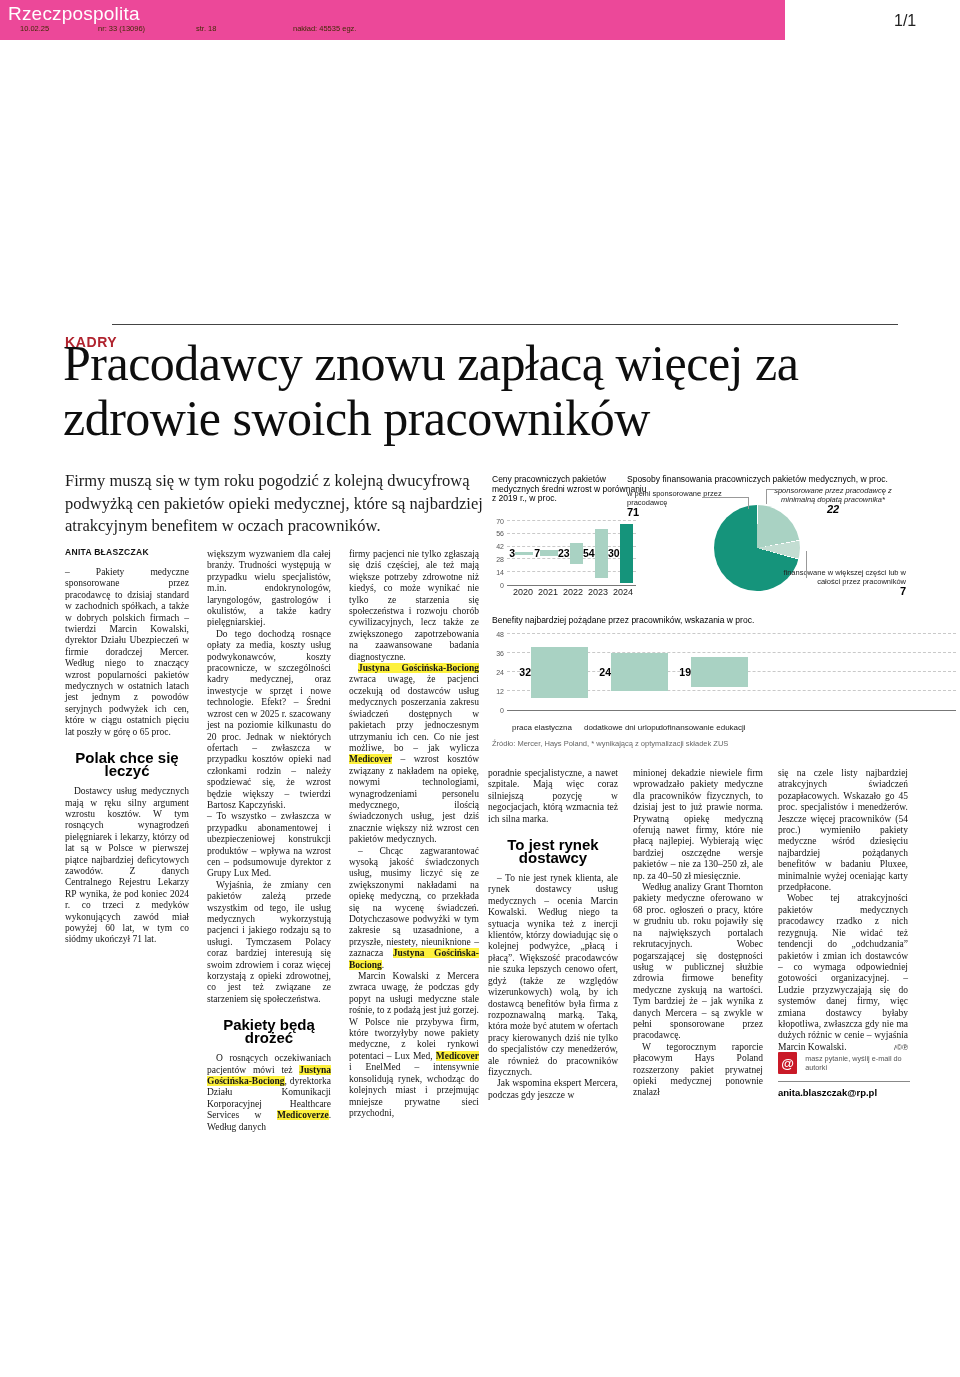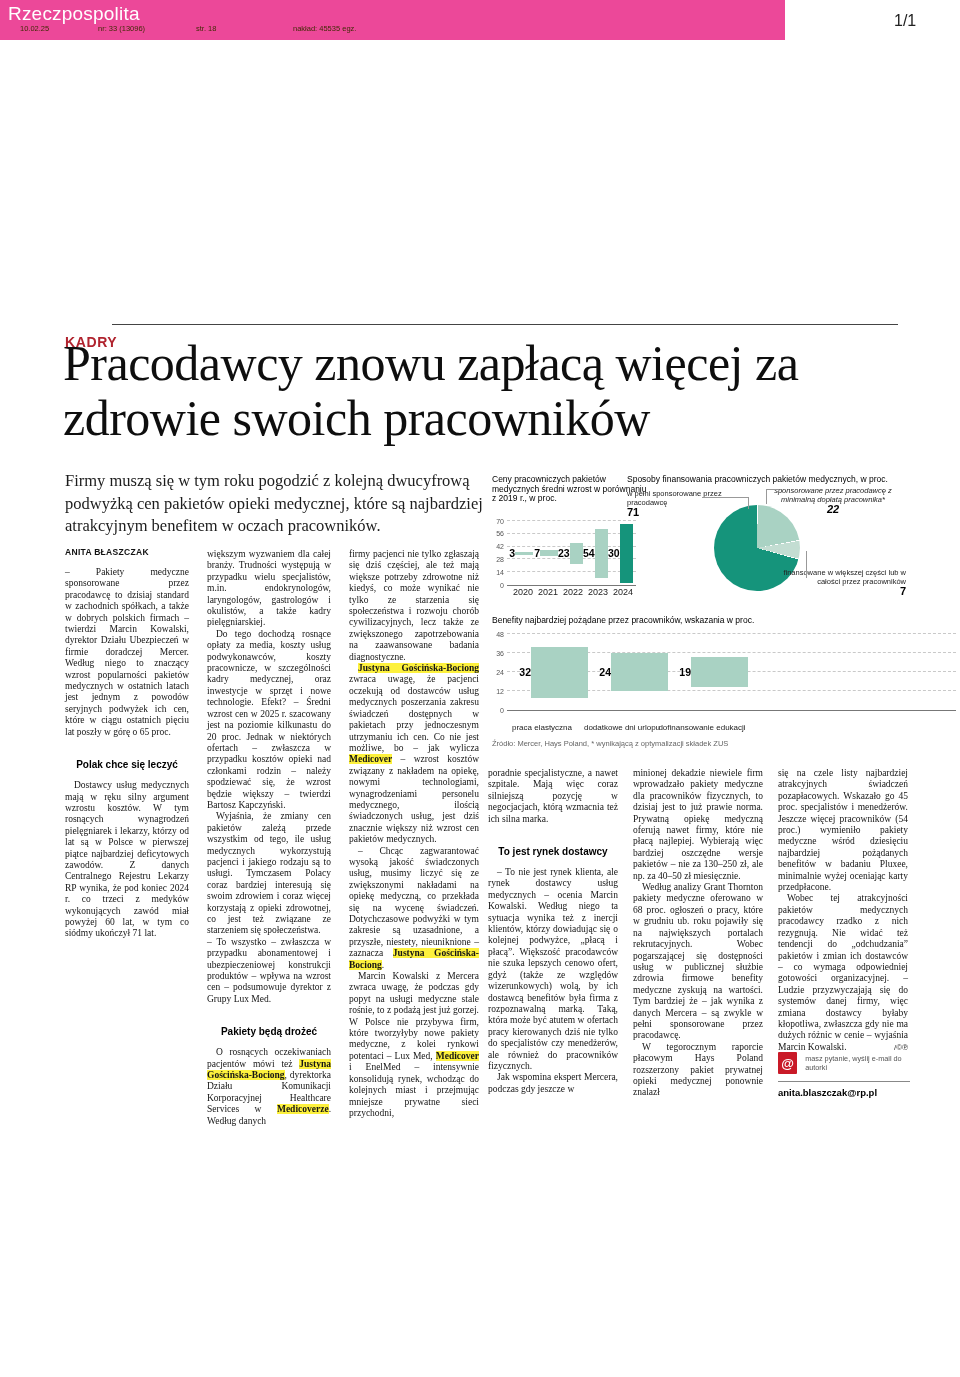--- a/index.html
+++ b/index.html
@@ -21,22 +21,22 @@
       letter-spacing:-.5px;color:#0e0e0e;}
   .lede{position:absolute;left:65px;top:470px;width:432px;margin:0;
       font-family:"Liberation Serif",serif;font-size:16.5px;line-height:22.5px;color:#1c1c1c;}
   .byline{position:absolute;left:65px;top:547px;font-size:8.5px;font-weight:bold;letter-spacing:.3px;}
 
   
   .col{position:absolute;font-family:"Liberation Serif",serif;font-size:9.5px;line-height:11.4px;
        text-align:justify;color:#141414;}
   .col p.para{margin:0;}
   .col p.para.ind{text-indent:9px;}
-  .subhead{font-family:"Liberation Sans",sans-serif;font-weight:bold;font-size:10px;line-height:13px;
-       text-align:center;margin:20px 0 9px 0;color:#000;}
+  .subhead{font-family:"Liberation Sans",sans-serif;font-weight:bold;font-size:15px;line-height:13px;
+       text-align:center;margin:13px 0 9px 0;color:#000;}
   .hl{background:#fdf13d;font-weight:bold;}
   .endmark{float:right;font-family:"Liberation Sans",sans-serif;font-size:8px;color:#333;}
   #col1{left:65px;top:567px;width:124px;}
   #col2{left:207px;top:549px;width:124px;}
   #col3{left:349px;top:549px;width:130px;}
   #col4{left:488px;top:768px;width:130px;}
   #col5{left:633px;top:768px;width:130px;}
   #col6{left:778px;top:768px;width:130px;}
 
   
@@ -98,22 +98,22 @@
   <div class="byline">ANITA BŁASZCZAK</div>
 
   <div class="col" id="col1">
       <p class="para"><span>– Pakiety medyczne sponsorowane przez pracodawcę to dzisiaj standard w zachodnich spółkach, a także w dobrych polskich firmach – twierdzi Marcin Kowalski, dyrektor Działu Ubezpieczeń w firmie doradczej Mercer. Według niego to znaczący wzrost popularności pakietów medycznych w ostatnich latach jest jednym z powodów seryjnych podwyżek ich cen, które w ciągu ostatnich pięciu lat poszły w górę o 65 proc.</span></p>
       <div class="subhead">Polak chce się leczyć</div>
       <p class="para ind"><span>Dostawcy usług medycznych mają w ręku silny argument wzrostu kosztów. W tym rosnących wynagrodzeń pielęgniarek i lekarzy, którzy od lat są w Polsce w pierwszej piątce najbardziej deficytowych zawodów. Z danych Centralnego Rejestru Lekarzy RP wynika, że pod koniec 2024 r. co trzeci z medyków wykonujących zawód miał powyżej 60 lat, w tym co siódmy ukończył 71 lat.</span></p>
     </div>
   <div class="col" id="col2">
       <p class="para"><span>większym wyzwaniem dla całej branży. Trudności występują w przypadku wielu specjalistów, m.in. endokrynologów, laryngologów, gastrologów i okulistów, a także kadry pielęgniarskiej.</span></p>
       <p class="para ind"><span>Do tego dochodzą rosnące opłaty za media, koszty usług podwykonawców, koszty pracownicze, w szczególności kadry medycznej, oraz inwestycje w sprzęt i nowe technologie. Efekt? – Średni wzrost cen w 2025 r. szacowany jest na poziomie kilkunastu do 20 proc. Jednak w niektórych ofertach – zwłaszcza w przypadku kosztów opieki nad członkami rodzin – należy spodziewać się, że wzrost będzie większy – twierdzi Bartosz Kapczyński.</span></p>
+      <p class="para"><span>– To wszystko – zwłaszcza w przypadku abonamentowej i ubezpieczeniowej konstrukcji produktów – wpływa na wzrost cen – podsumowuje dyrektor z Grupy Lux Med.</span></p>
       <p class="para ind"><span>Wyjaśnia, że zmiany cen pakietów zależą przede wszystkim od tego, ile usług medycznych wykorzystują pacjenci i jakiego rodzaju są to usługi. Tymczasem Polacy coraz bardziej interesują się swoim zdrowiem i coraz więcej korzystają z opieki zdrowotnej, co jest też związane ze starzeniem się społeczeństwa.</span></p>
-      <p class="para"><span>– To wszystko – zwłaszcza w przypadku abonamentowej i ubezpieczeniowej konstrukcji produktów – wpływa na wzrost cen – podsumowuje dyrektor z Grupy Lux Med.</span></p>
       <div class="subhead">Pakiety będą drożeć</div>
       <p class="para ind"><span>O rosnących oczekiwaniach pacjentów mówi też </span><span class="hl">Justyna Gościńska-Bociong</span><span>, dyrektorka Działu Komunikacji Korporacyjnej Healthcare Services w </span><span class="hl">Medicoverze</span><span>. Według danych</span></p>
     </div>
   <div class="col" id="col3">
       <p class="para"><span>firmy pacjenci nie tylko zgłaszają się dziś częściej, ale też mają większe potrzeby zdrowotne niż kiedyś, co może wynikać nie tylko ze starzenia się społeczeństwa i rozwoju chorób cywilizacyjnych, lecz także ze zwiększonego zapotrzebowania na zaawansowane badania diagnostyczne.</span></p>
       <p class="para ind"><span class="hl">Justyna Gościńska-Bociong</span><span> zwraca uwagę, że pacjenci oczekują od dostawców usług medycznych poszerzania zakresu świadczeń dostępnych w pakietach przy jednoczesnym utrzymaniu ich cen. Co nie jest możliwe, bo – jak wylicza </span><span class="hl">Medicover</span><span> – wzrost kosztów związany z nakładem na opiekę, nowymi technologiami, wynagrodzeniami personelu medycznego, ilością świadczonych usług, jest dziś znacznie większy niż wzrost cen pakietów medycznych.</span></p>
       <p class="para ind"><span>– Chcąc zagwarantować wysoką jakość świadczonych usług, musimy liczyć się ze zwiększonymi nakładami na opiekę medyczną, co przekłada się na wycenę świadczeń. Dotychczasowe podwyżki w tym zakresie są uzasadnione, a przyszłe, niestety, nieuniknione – zaznacza </span><span class="hl">Justyna Gościńska-Bociong</span><span>.</span></p>
       <p class="para ind"><span>Marcin Kowalski z Mercera zwraca uwagę, że podczas gdy popyt na usługi medyczne stale rośnie, to z podażą jest już gorzej. W Polsce nie przybywa firm, które tworzyłyby nowe pakiety medyczne, z kolei rynkowi potentaci – Lux Med, </span><span class="hl">Medicover</span><span> i EnelMed – intensywnie konsolidują rynek, wchodząc do kolejnych miast i przejmując mniejsze prywatne sieci przychodni,</span></p>
     </div>
   <div class="col" id="col4">

